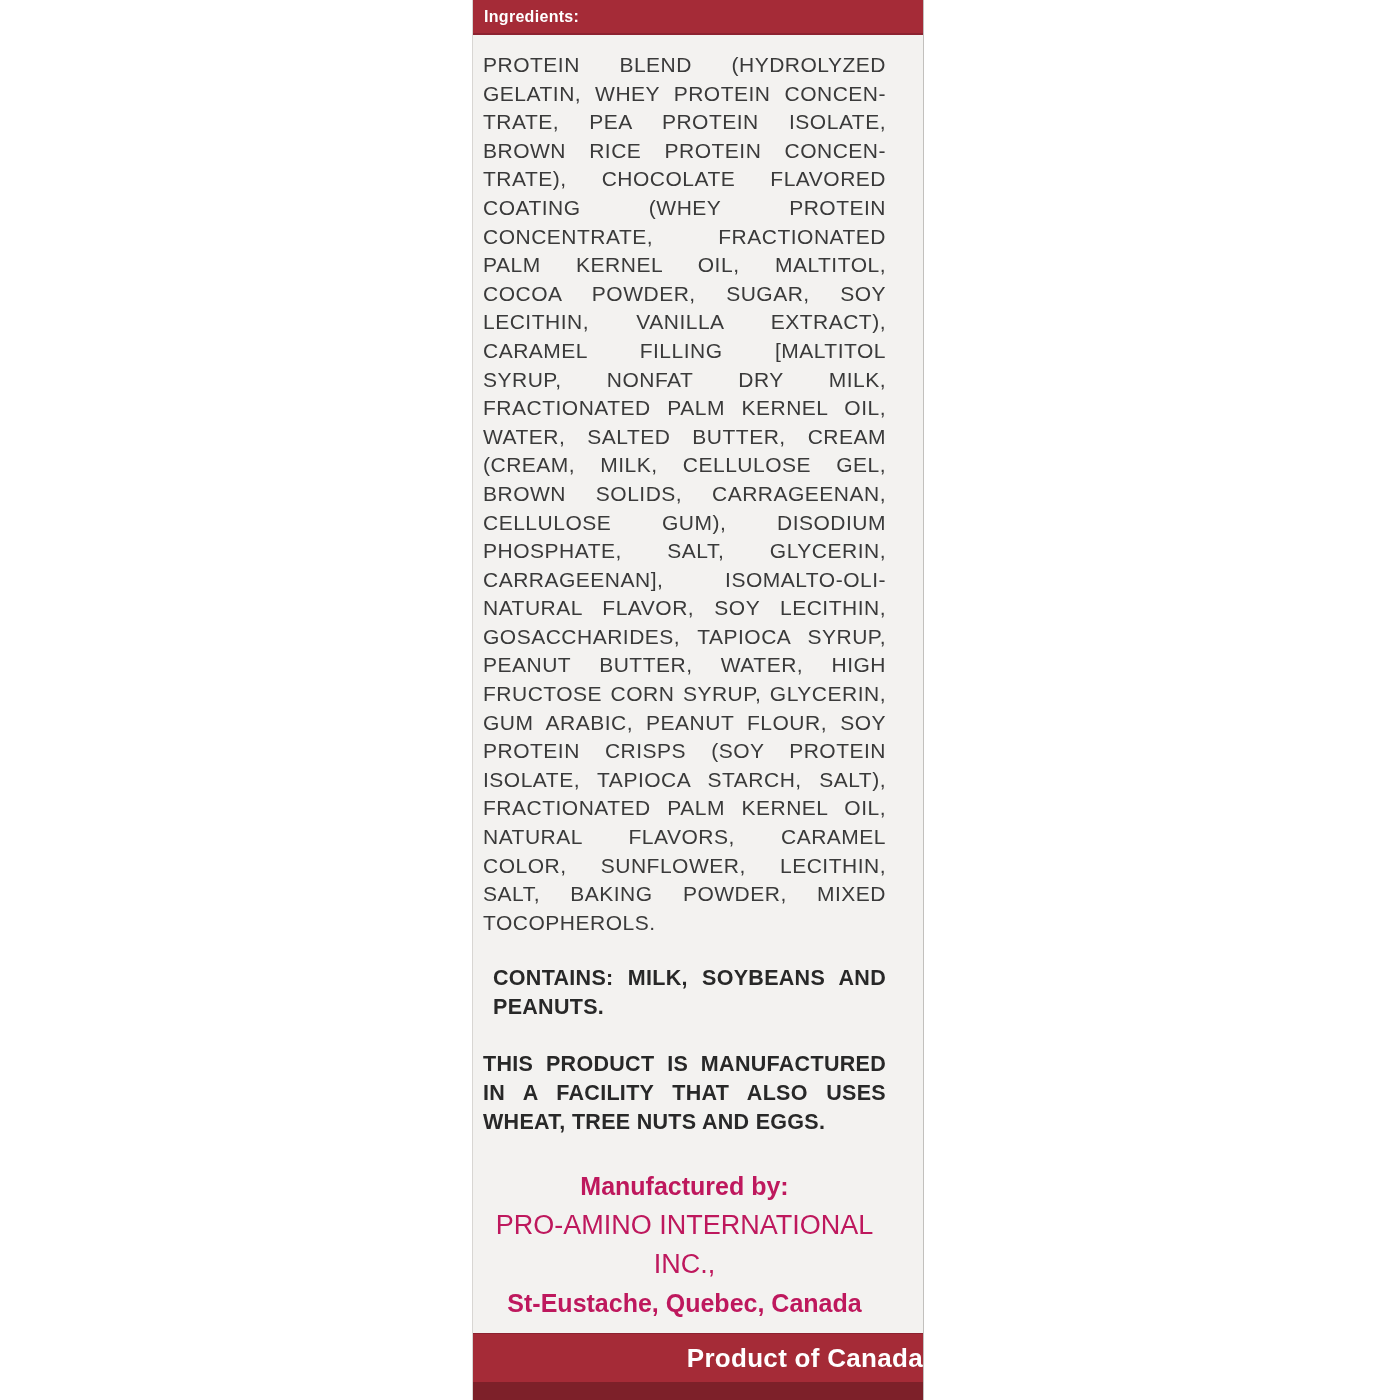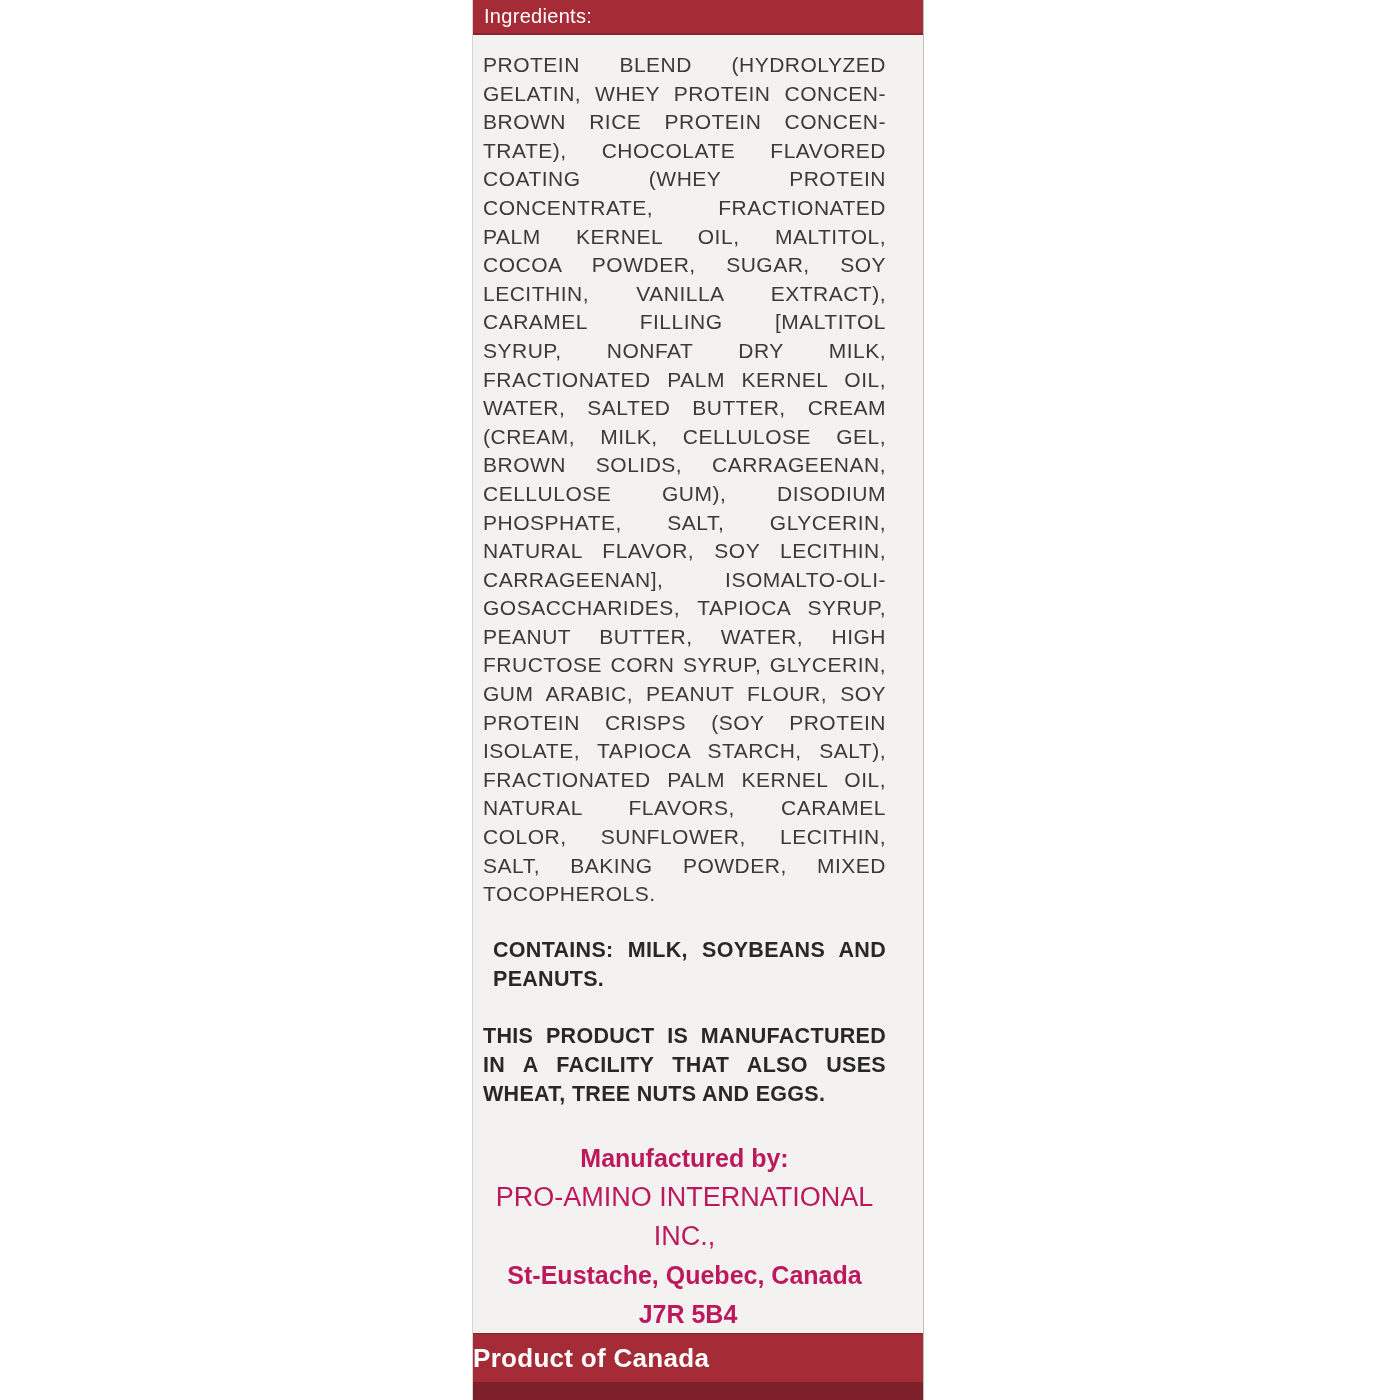--- a/index.html
+++ b/index.html
@@ -26,22 +26,22 @@
   .band-top {
     height: 35px;
     background: var(--band_red, #a52b37);
     border-bottom: 2px solid #8c2230;
     display: flex;
     align-items: center;
     padding-left: 11px;
   }
   .band-top .title {
     color: var(--header_text, #ffffff);
-    font-size: 20px;
-    font-weight: 400;
+    font-size: 16px;
+    font-weight: 700;
     letter-spacing: 0.3px;
   }
   
   .ingredients {
     margin: 16px 37px 0 10px;
     color: var(--text, #3a3a3a);
     font-size: 21px;
     line-height: 28.6px;
     letter-spacing: 0.5px;
   }
@@ -83,21 +83,21 @@
   .band-bottom {
     position: absolute;
     left: 0; right: 0;
     top: 1333px; height: 67px;
     background: var(--band_red, #a52b37);
     border-top: 1px solid #8c2230;
   }
   .band-bottom .footer-text {
     display: block;
     width: 100%;
-    text-align: left;
+    text-align: right;
     line-height: 49px;
     color: var(--header_text, #ffffff);
     font-size: 26px;
     font-weight: 700;
     letter-spacing: 0.3px;
   }
   .band-bottom .shade {
     position: absolute;
     left: 0; right: 0; bottom: 0;
     height: 18px;
@@ -110,37 +110,38 @@
 <div class="page">
   <div class="panel">
 
     <div class="band-top">
       <span class="title" data-bind="header.title">Ingredients:</span>
     </div>
 
     <div class="ingredients" data-bind-list="ingredients.lines">
         <div class="jline">PROTEIN BLEND (HYDROLYZED</div>
         <div class="jline">GELATIN, WHEY PROTEIN CONCEN-</div>
+        <div class="jline">TRATE, PEA PROTEIN ISOLATE,</div>
         <div class="jline">BROWN RICE PROTEIN CONCEN-</div>
         <div class="jline">TRATE), CHOCOLATE FLAVORED</div>
         <div class="jline">COATING (WHEY PROTEIN</div>
         <div class="jline">CONCENTRATE, FRACTIONATED</div>
         <div class="jline">PALM KERNEL OIL, MALTITOL,</div>
         <div class="jline">COCOA POWDER, SUGAR, SOY</div>
         <div class="jline">LECITHIN, VANILLA EXTRACT),</div>
         <div class="jline">CARAMEL FILLING [MALTITOL</div>
         <div class="jline">SYRUP, NONFAT DRY MILK,</div>
         <div class="jline">FRACTIONATED PALM KERNEL OIL,</div>
         <div class="jline">WATER, SALTED BUTTER, CREAM</div>
         <div class="jline">(CREAM, MILK, CELLULOSE GEL,</div>
         <div class="jline">BROWN SOLIDS, CARRAGEENAN,</div>
         <div class="jline">CELLULOSE GUM), DISODIUM</div>
         <div class="jline">PHOSPHATE, SALT, GLYCERIN,</div>
+        <div class="jline">CARRAGEENAN], ISOMALTO-OLI-</div>
         <div class="jline">NATURAL FLAVOR, SOY LECITHIN,</div>
-        <div class="jline">CARRAGEENAN], ISOMALTO-OLI-</div>
         <div class="jline">GOSACCHARIDES, TAPIOCA SYRUP,</div>
         <div class="jline">PEANUT BUTTER, WATER, HIGH</div>
         <div class="jline">FRUCTOSE CORN SYRUP, GLYCERIN,</div>
         <div class="jline">GUM ARABIC, PEANUT FLOUR, SOY</div>
         <div class="jline">PROTEIN CRISPS (SOY PROTEIN</div>
         <div class="jline">ISOLATE, TAPIOCA STARCH, SALT),</div>
         <div class="jline">FRACTIONATED PALM KERNEL OIL,</div>
         <div class="jline">NATURAL FLAVORS, CARAMEL</div>
         <div class="jline">COLOR, SUNFLOWER, LECITHIN,</div>
         <div class="jline">SALT, BAKING POWDER, MIXED</div>

